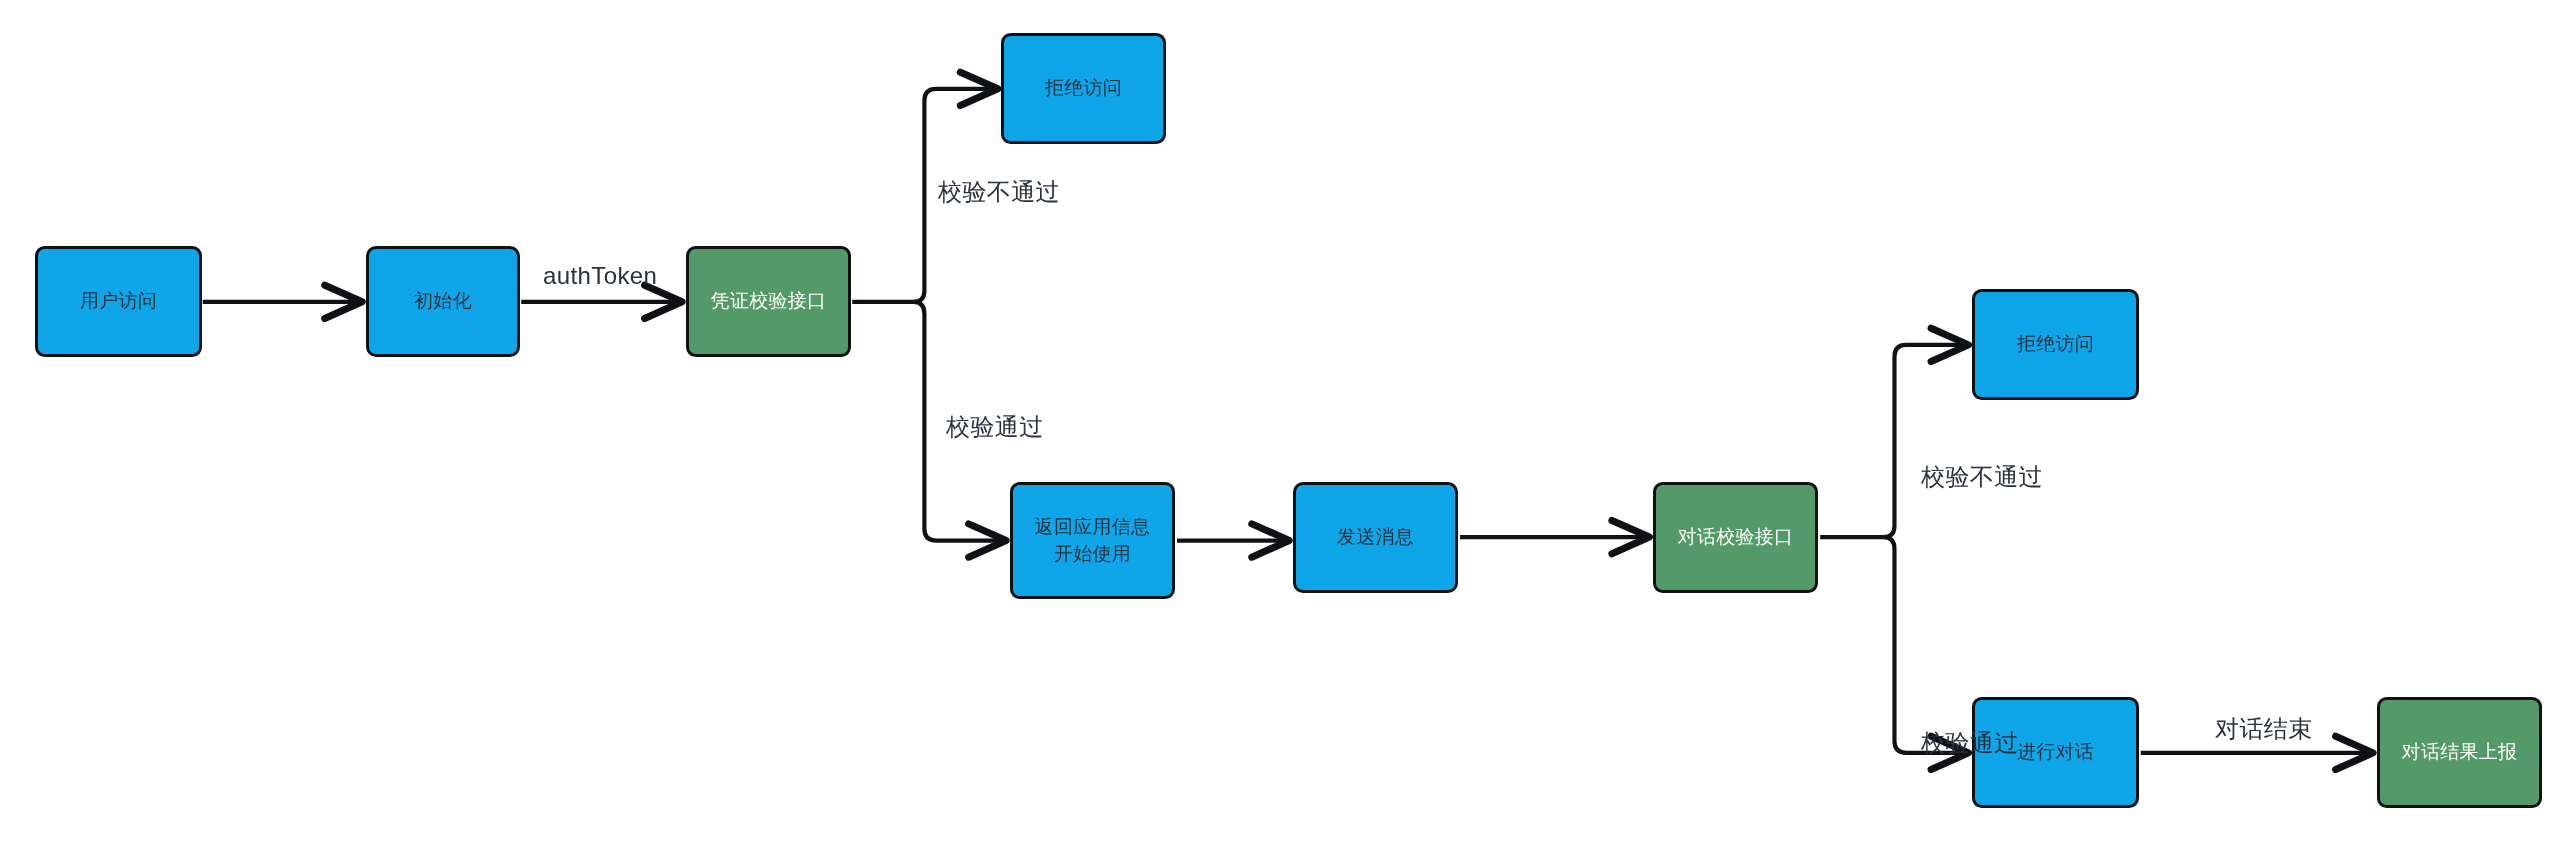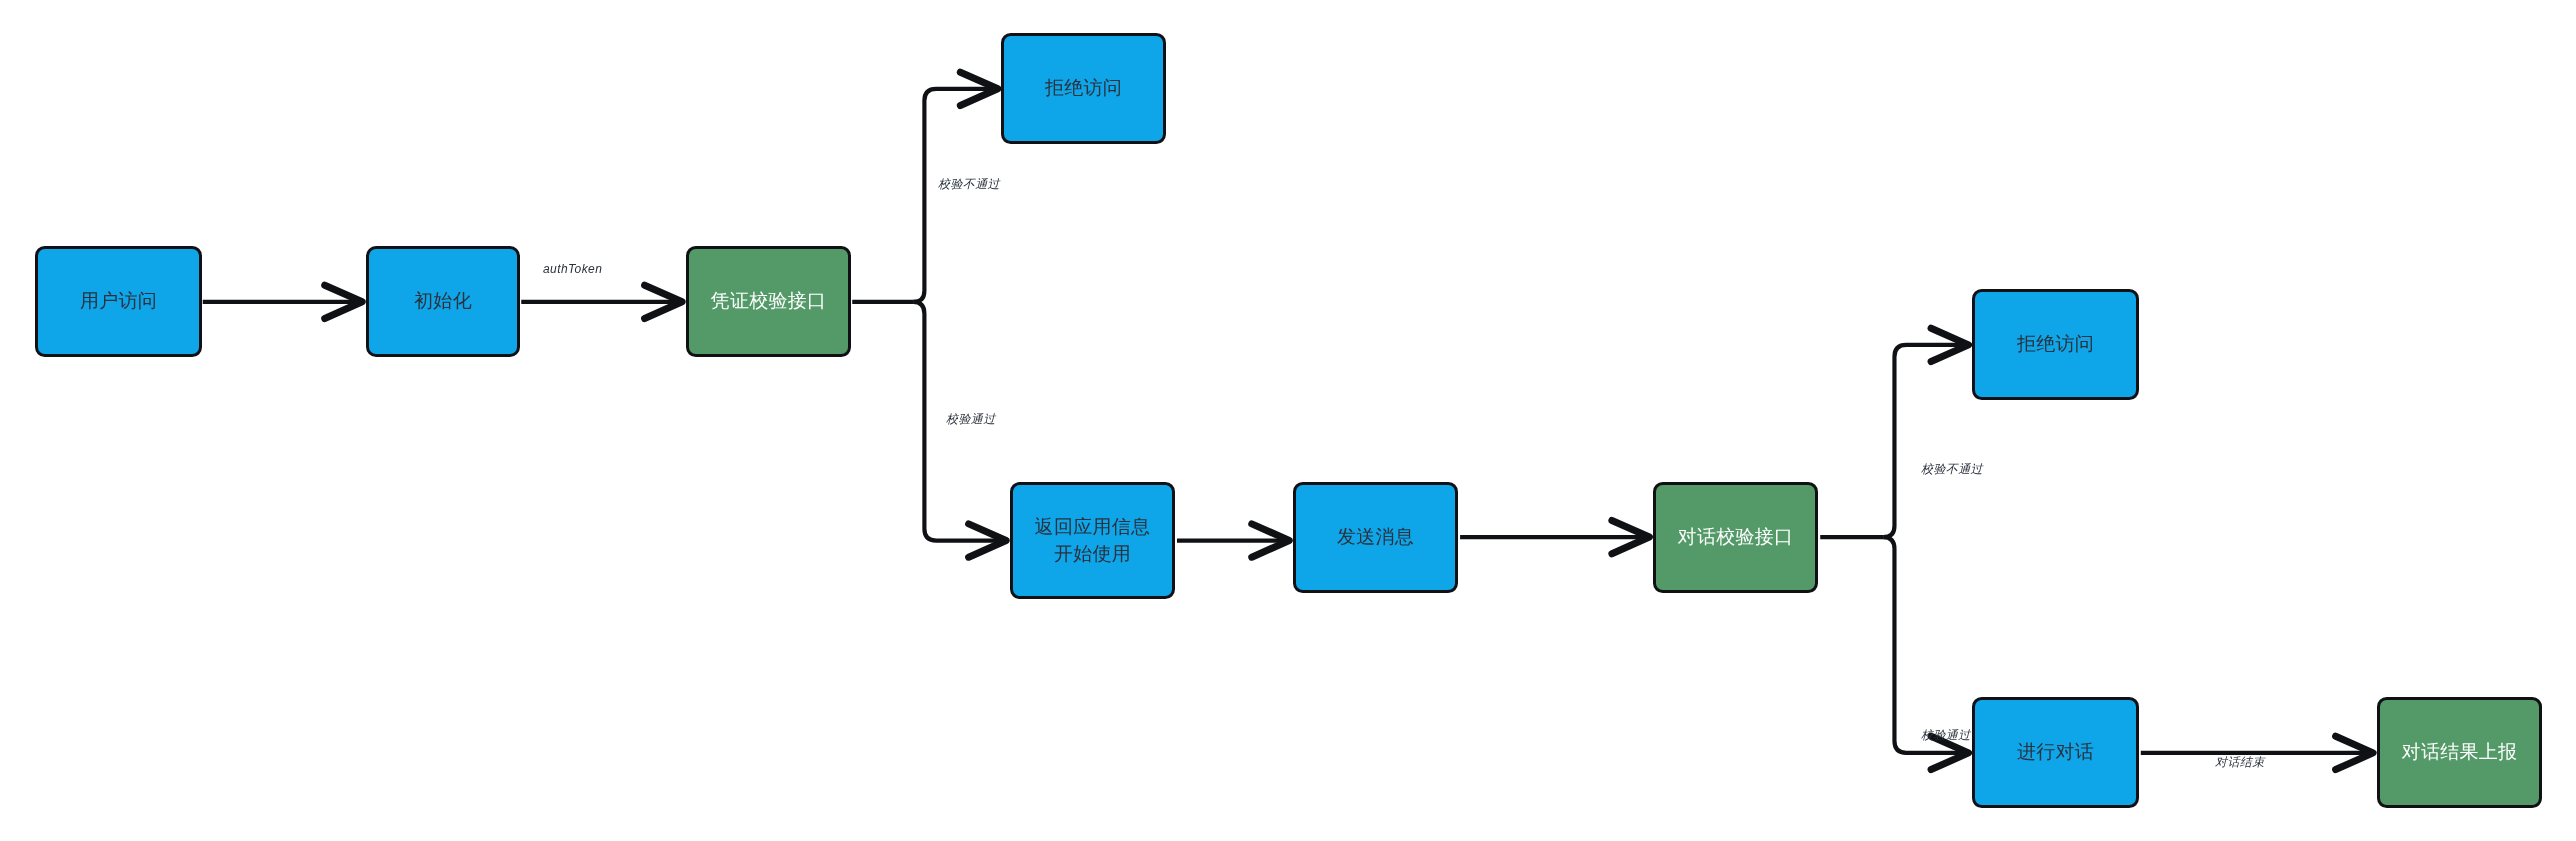--- a/index.html
+++ b/index.html
@@ -43,25 +43,24 @@
   .node.fill-blue {
     background: #0ea5e9;
     color: #2b313c;
   }
   .node.fill-green {
     background: #539a68;
     color: #ffffff;
   }
   .edge-label {
     position: absolute;
-    font-size: 12px;
+    font-size: 24px;
     color: #2b313c;
     white-space: nowrap;
     letter-spacing: 0.4px;
-    font-style: italic;
   }
 </style>
 </head>
 <body>
 
 <div id="canvas">
 
   <svg id="edges" viewBox="0 0 3712 1212" width="2576" height="841" xmlns="http://www.w3.org/2000/svg">
     <defs>
       <marker id="arrow" markerWidth="12" markerHeight="12" refX="9.2" refY="5" orient="auto" markerUnits="strokeWidth">
@@ -94,27 +93,27 @@
       <path d="M 3085 1085 L 3415 1085" marker-end="url(#arrow)"></path>
     </g>
   </svg>
 
   <div class="node fill-blue" style="left: 35px; top: 246px; width: 167px; height: 111px;">用户访问</div>
   <div class="node fill-blue" style="left: 366px; top: 246px; width: 154px; height: 111px; border-radius: 10px;">初始化</div>
   <div class="node fill-green" style="left: 686px; top: 246px; width: 165px; height: 111px;">凭证校验接口</div>
   <div class="node fill-blue" style="left: 1001px; top: 33px; width: 165px; height: 111px;">拒绝访问</div>
   <div class="node fill-blue" style="left: 1010px; top: 482px; width: 165px; height: 117px;">返回应用信息
 开始使用</div>
-  <div class="node fill-blue" style="left: 1293px; top: 482px; width: 165px; height: 111px;">发送消息</div>
+  <div class="node fill-blue" style="left: 1293px; top: 482px; width: 165px; height: 111px; border-radius: 10px;">发送消息</div>
   <div class="node fill-green" style="left: 1653px; top: 482px; width: 165px; height: 111px;">对话校验接口</div>
   <div class="node fill-blue" style="left: 1972px; top: 289px; width: 167px; height: 111px;">拒绝访问</div>
   <div class="node fill-blue" style="left: 1972px; top: 697px; width: 167px; height: 111px;">进行对话</div>
   <div class="node fill-green" style="left: 2377px; top: 697px; width: 165px; height: 111px;">对话结果上报</div>
 
   <div class="edge-label" style="left: 543px; top: 262px;">authToken</div>
   <div class="edge-label" style="left: 938px; top: 176px;">校验不通过</div>
   <div class="edge-label" style="left: 946px; top: 411px;">校验通过</div>
   <div class="edge-label" style="left: 1921px; top: 461px;">校验不通过</div>
   <div class="edge-label" style="left: 1921px; top: 727px;">校验通过</div>
-  <div class="edge-label" style="left: 2215px; top: 754px;">对话结束</div>
+  <div class="edge-label" style="left: 2215px; top: 713px;">对话结束</div>
 
 </div>
 
 
 </body></html>

